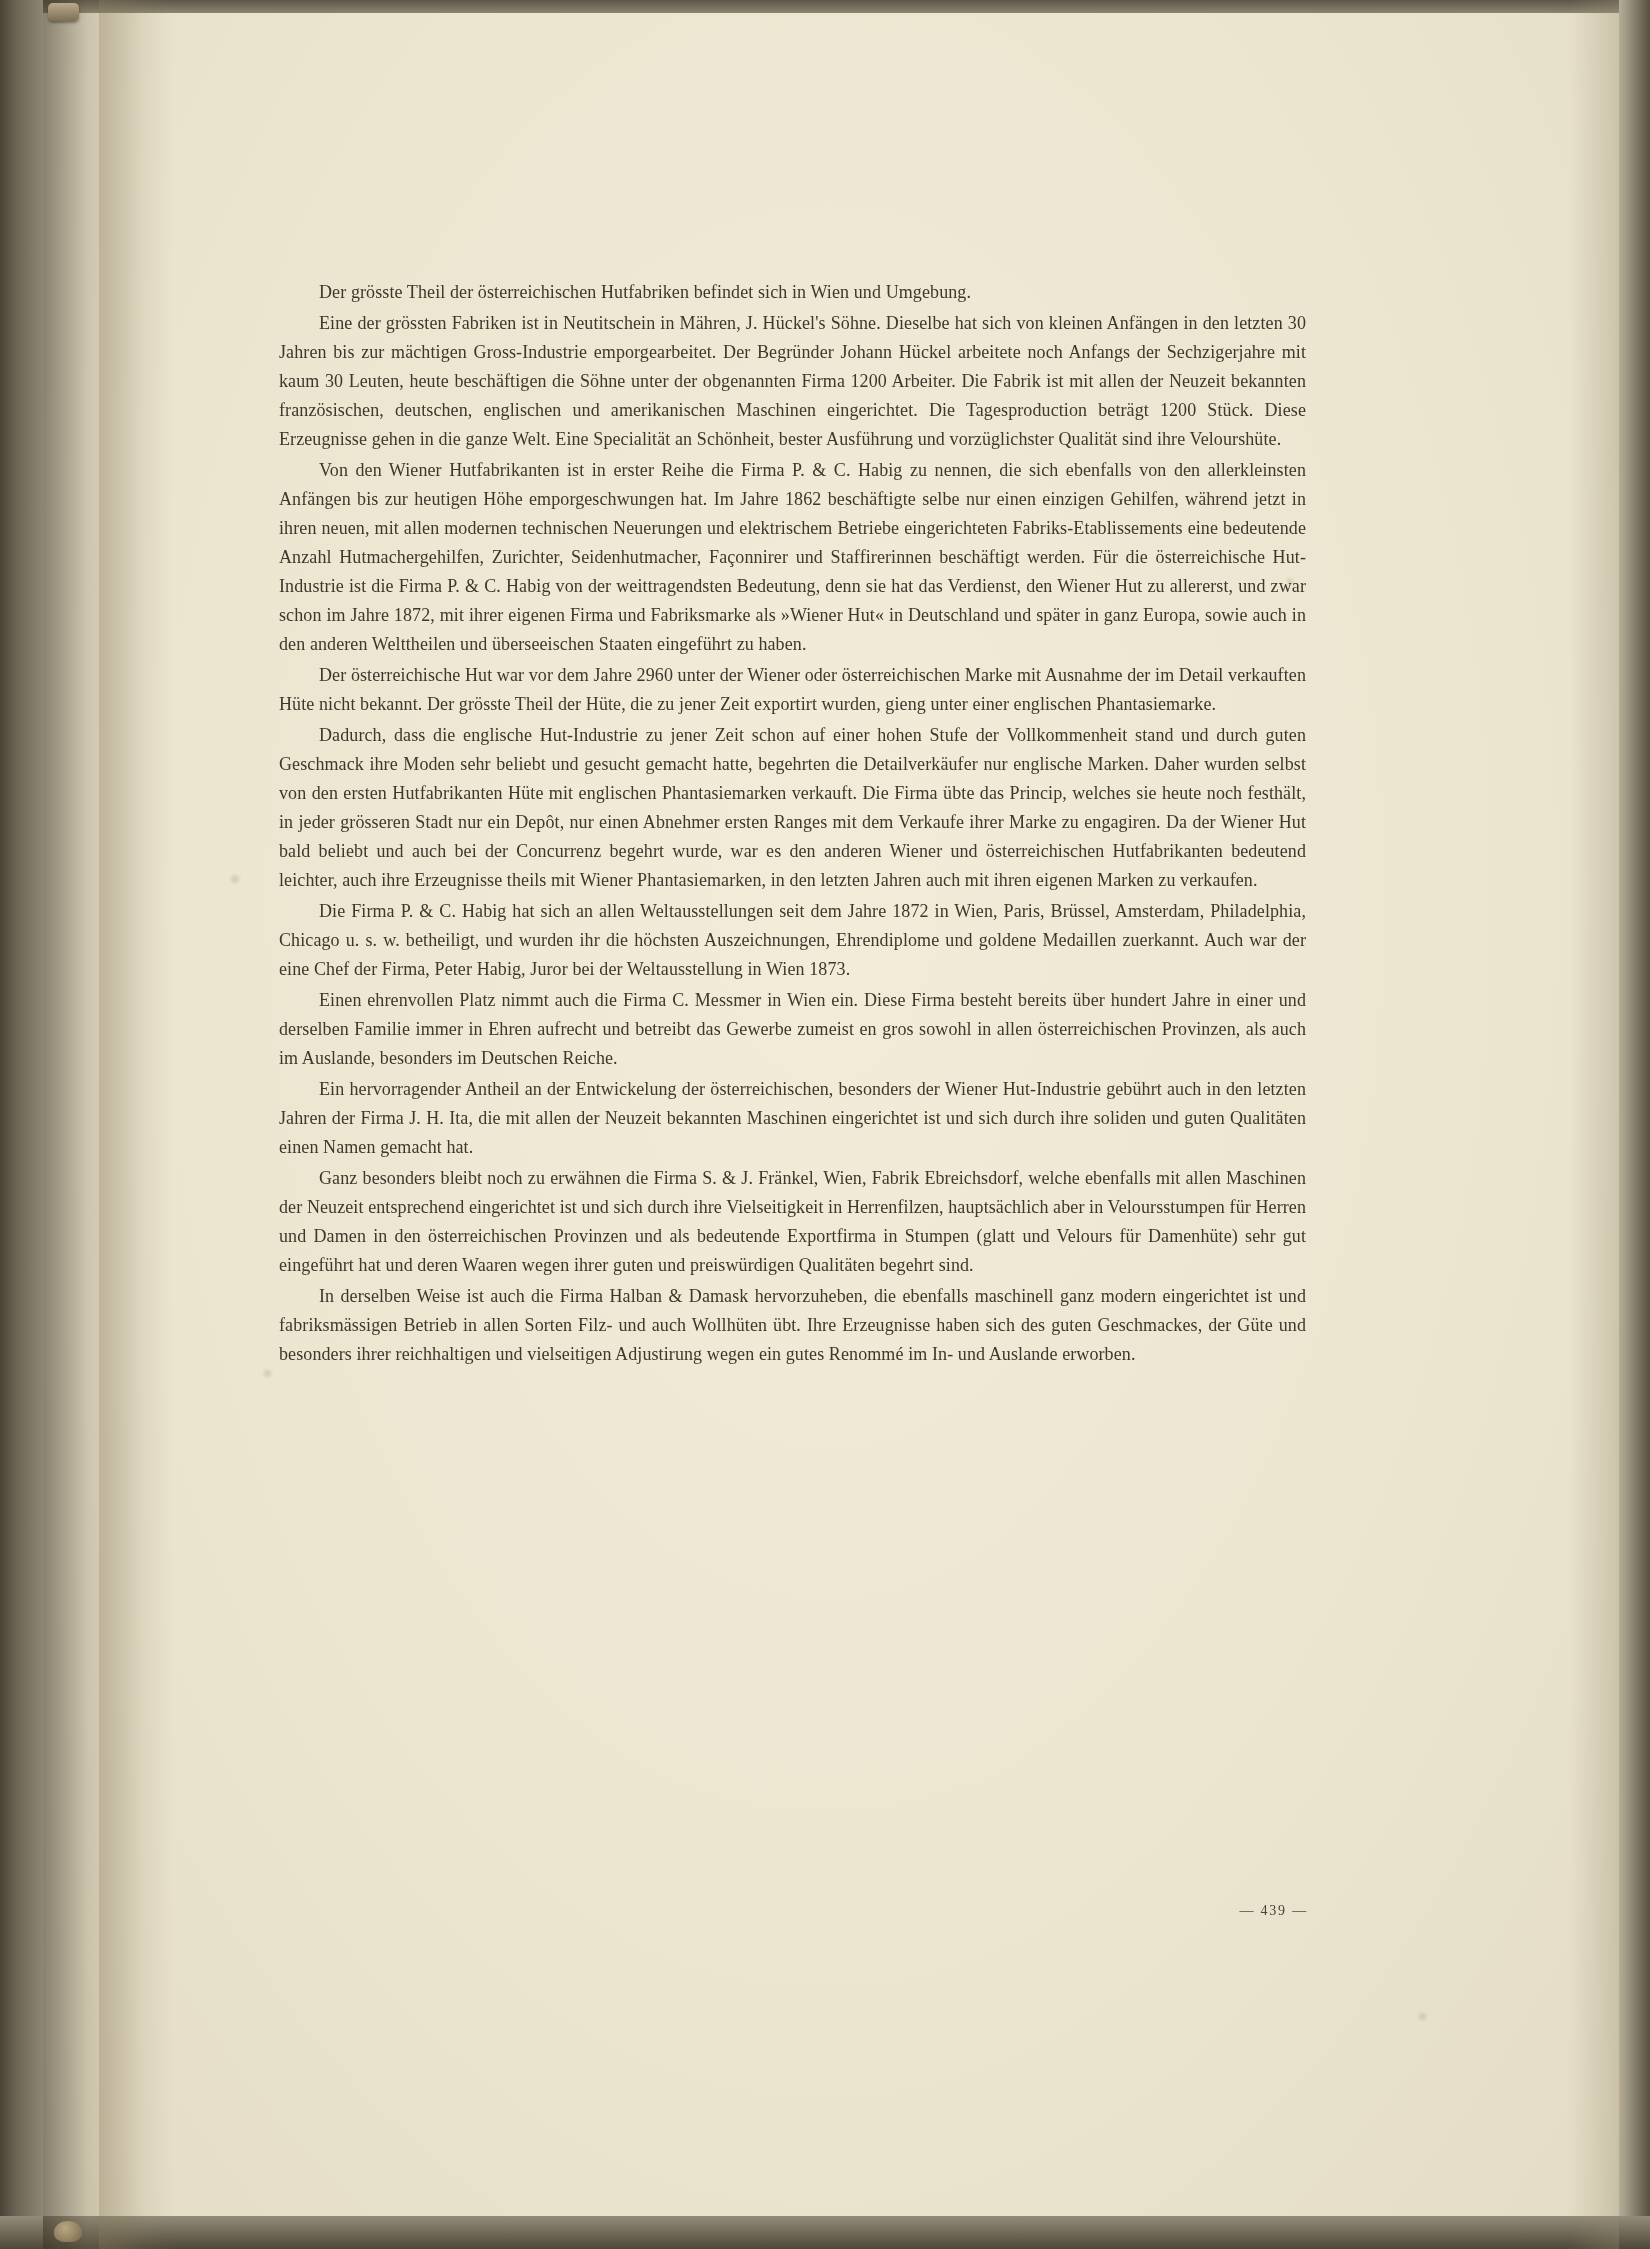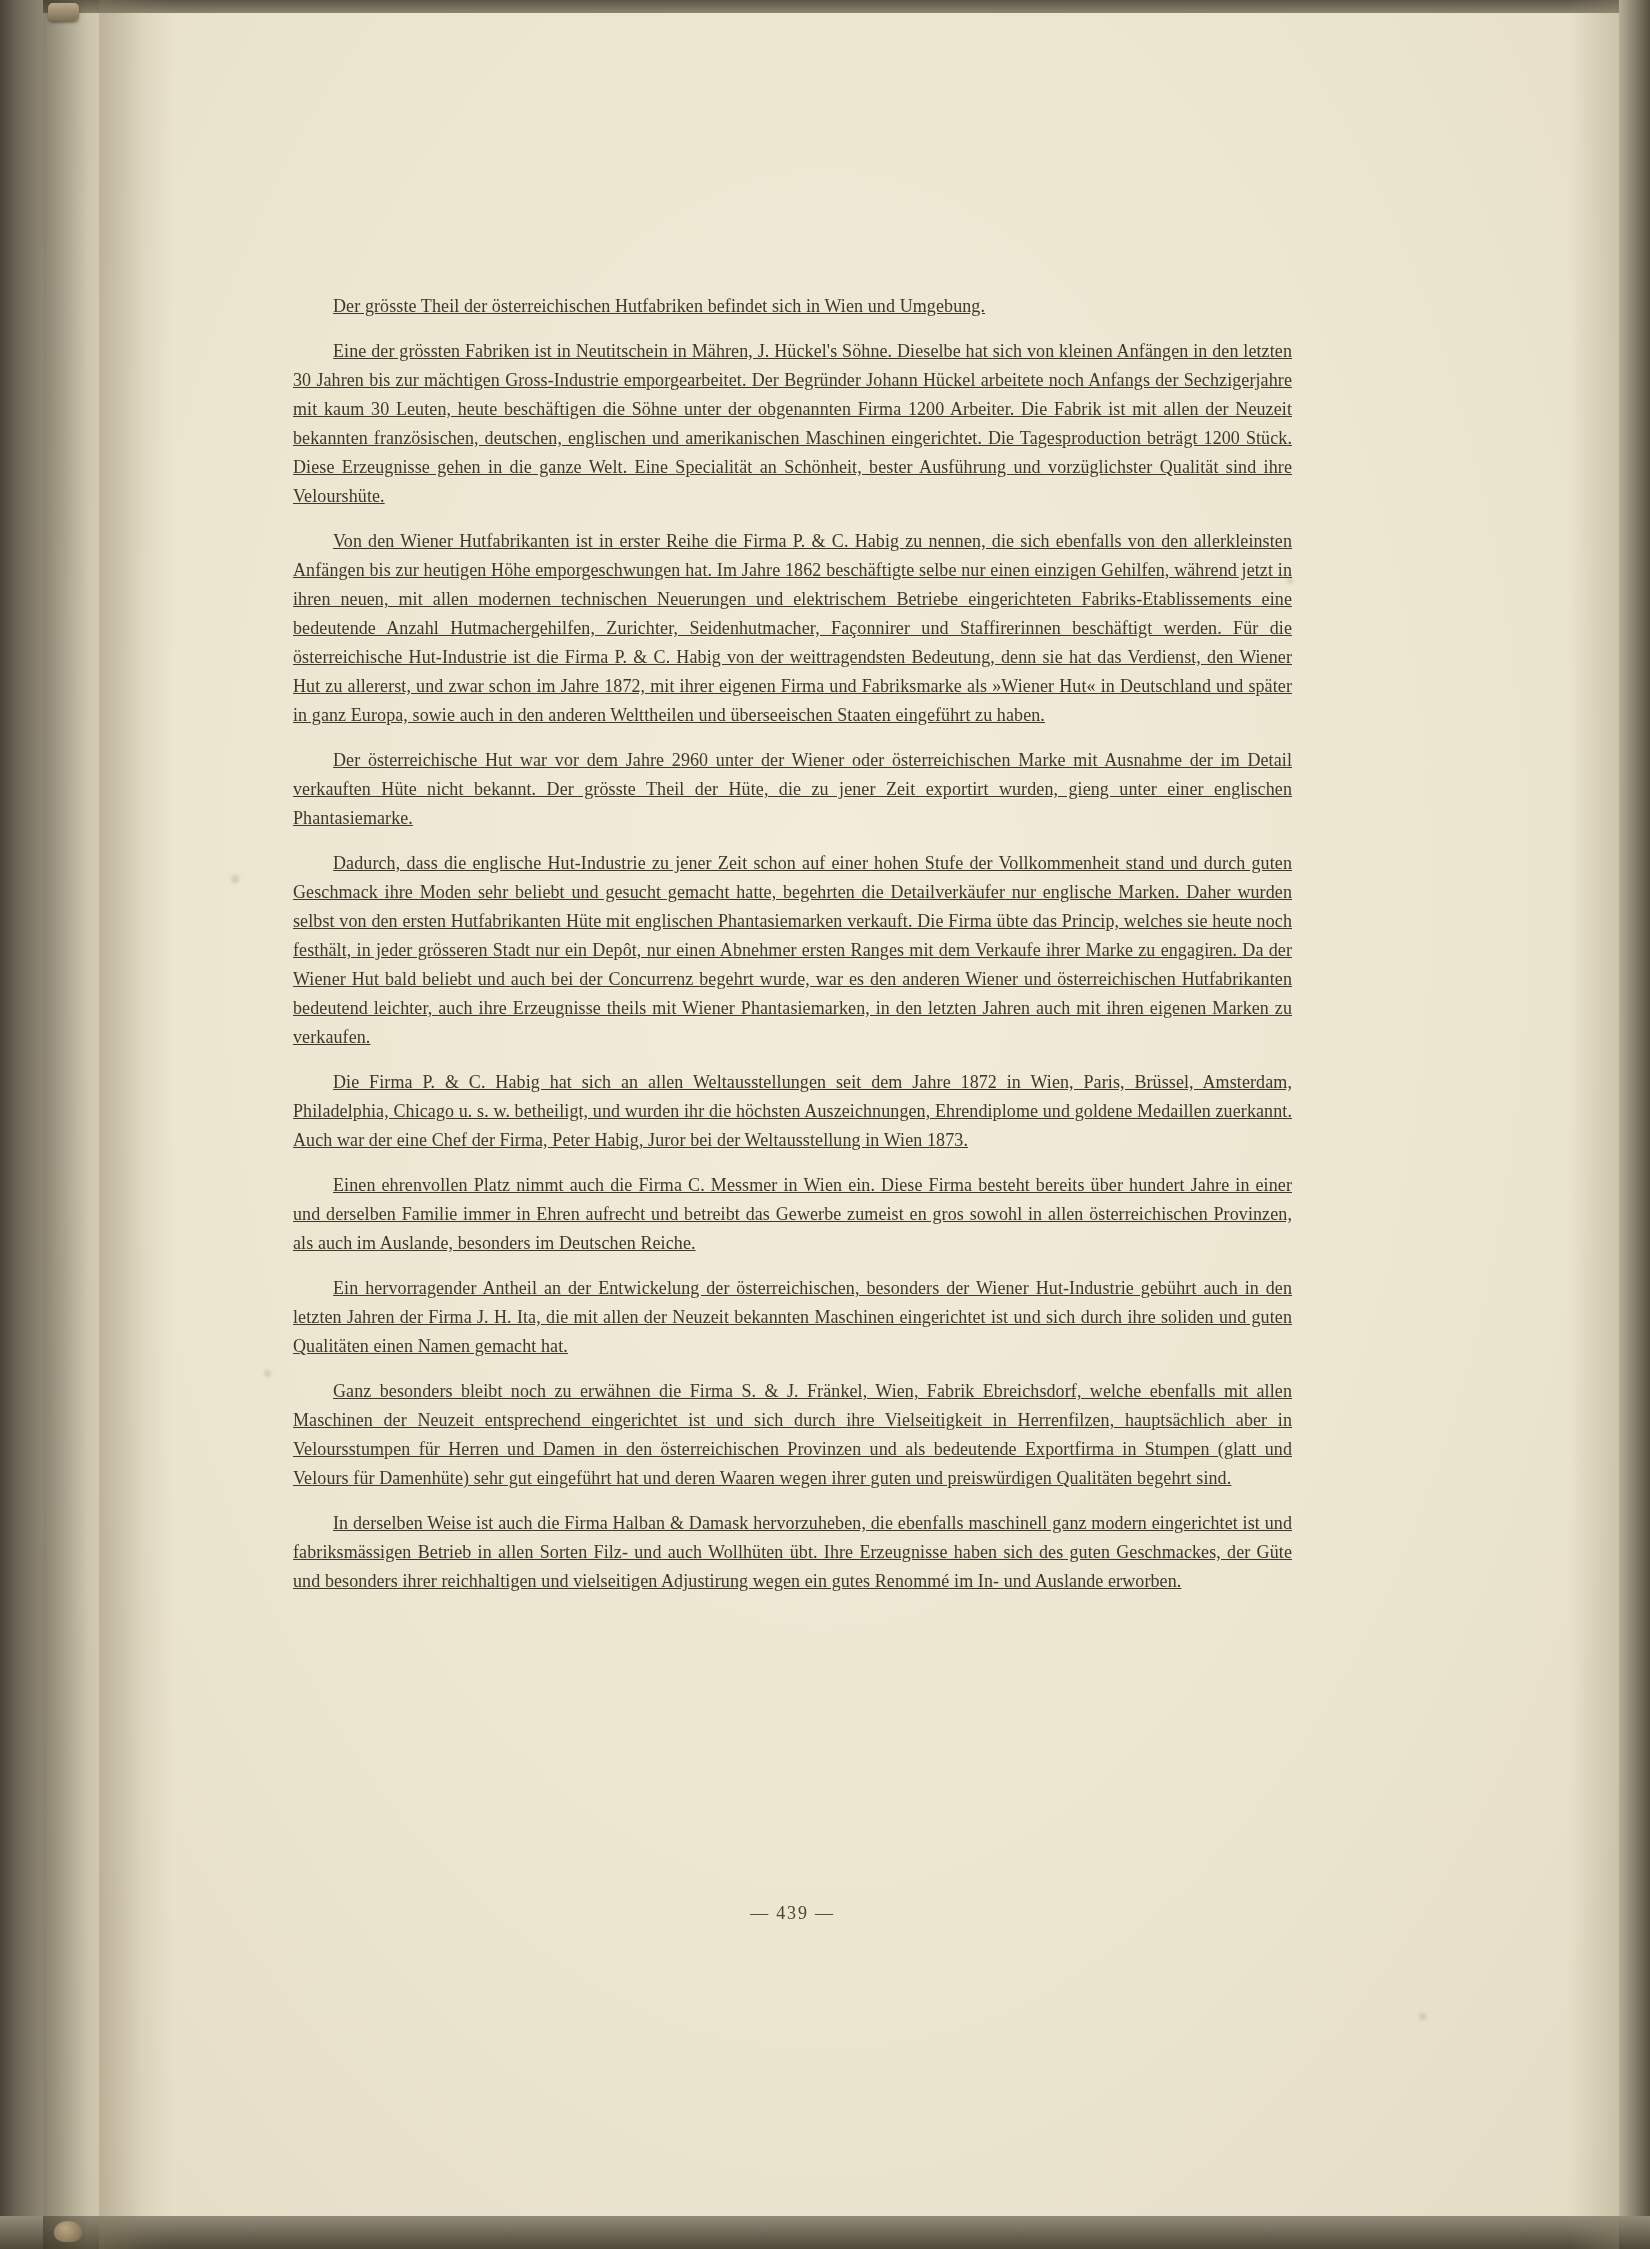--- a/index.html
+++ b/index.html
@@ -99,33 +99,32 @@
     top: 276px;
     width: 1031px;
     color: #3d382c;
     font-size: 18px;
     line-height: 29px;
     text-align: justify;
     text-justify: inter-word;
     letter-spacing: 0.1px;
   }
   .textblock p {
-    margin: 16px;
+    margin: 2px;
     text-indent: 40px;
-    text-decoration: underline;
   }
 
   .folio {
     position: absolute;
     left: 277px;
     top: 1903px;
     width: 1031px;
-    text-align: center;
+    text-align: right;
     color: #4a4436;
-    font-size: 18px;
+    font-size: 14px;
     letter-spacing: 1.8px;
   }
 </style>
 </head>
 <body>
 
 <div class="scan">
 
   <div class="bed-top"></div>
   <div class="bed-left"></div>

